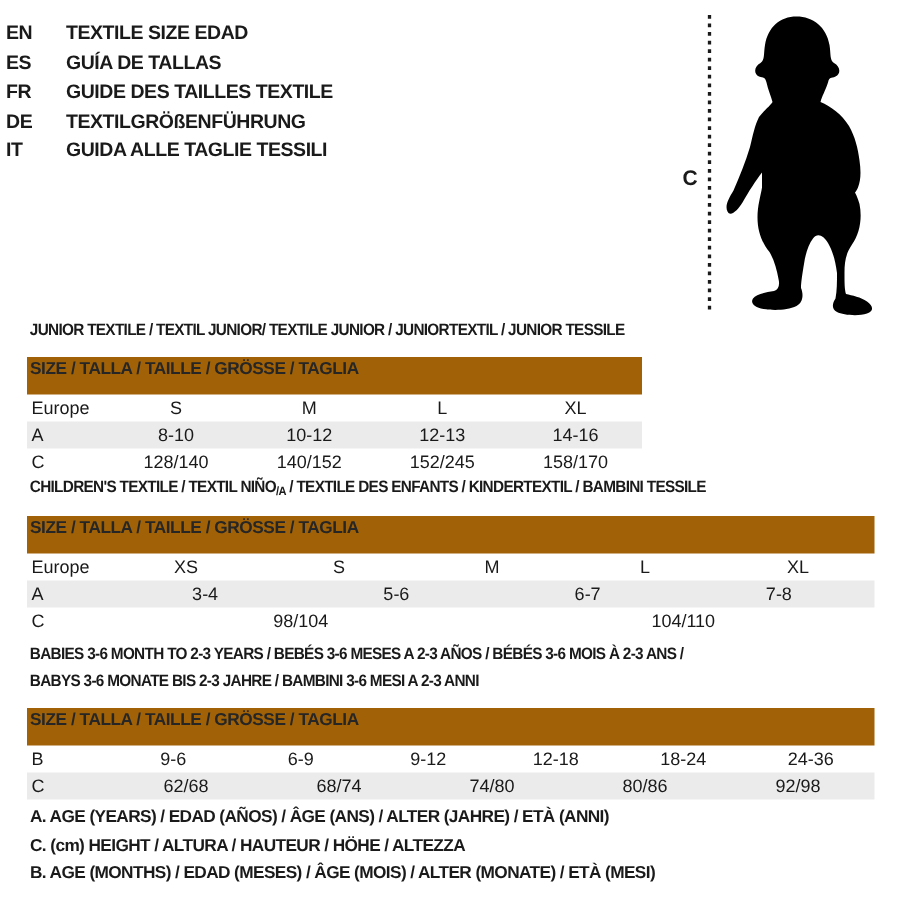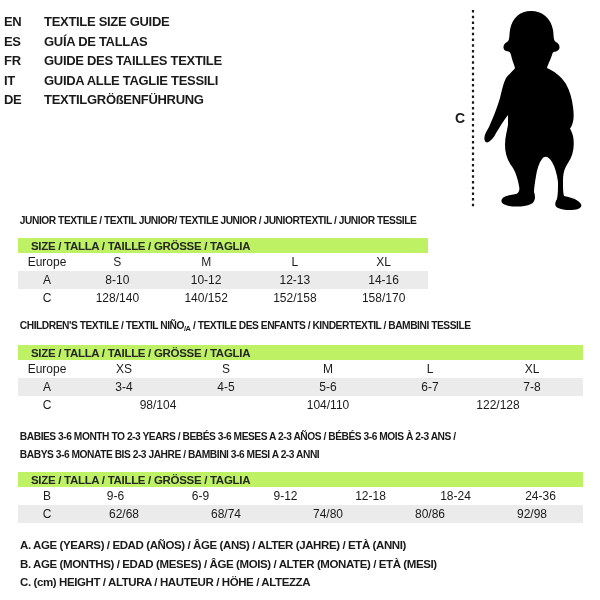--- a/index.html
+++ b/index.html
@@ -18,56 +18,56 @@
 
   
   .figure-wrap { left:446px; top:4px; width:150px; height:210px; }
 
   
   .size-table { left:18px; }
   .tbl-title { font-weight:bold; font-size:11px; letter-spacing:-0.5px;
     padding-left:2px; margin-bottom:12px; white-space:nowrap;
     transform:scaleX(0.93); transform-origin:0 50%; }
   .tbl-title .subsc { font-size:8px; vertical-align:-2px; }
-  .size-bar { height:15px; line-height:17px; background:#bef264;
+  .size-bar { height:25px; line-height:17px; background:#a16207;
     font-weight:bold; font-size:11.5px; letter-spacing:-0.3px;
-    padding-left:13px; color:#262626; }
+    padding-left:2px; color:#262626; }
   .trow { display:flex; height:18px; line-height:18px; font-size:12px; }
   .trow.shaded { background:#ebebeb; }
-  .tlabel { width:52px; padding-left:3px;text-align:center; }
+  .tlabel { width:52px; padding-left:3px; }
   .tcell { flex:1; text-align:center; }
 
   
   .footnotes { left:20px; top:536px; }
   .fn-line { font-weight:bold; font-size:11.5px; letter-spacing:-0.4px;
     line-height:18.5px; white-space:nowrap; }
 </style>
 </head>
 <body>
 
 <div class="abs lang-block">
   <div class="lang-row">
     <span class="lang-code">EN</span>
-    <span>TEXTILE SIZE GUIDE</span>
+    <span>TEXTILE SIZE EDAD</span>
   </div>
   <div class="lang-row">
     <span class="lang-code">ES</span>
     <span>GUÍA DE TALLAS</span>
   </div>
   <div class="lang-row">
     <span class="lang-code">FR</span>
     <span>GUIDE DES TAILLES TEXTILE</span>
   </div>
   <div class="lang-row">
+    <span class="lang-code">DE</span>
+    <span>TEXTILGRÖßENFÜHRUNG</span>
+  </div>
+  <div class="lang-row">
     <span class="lang-code">IT</span>
     <span>GUIDA ALLE TAGLIE TESSILI</span>
-  </div>
-  <div class="lang-row">
-    <span class="lang-code">DE</span>
-    <span>TEXTILGRÖßENFÜHRUNG</span>
   </div>
 </div>
 
 <div class="abs figure-wrap">
   <svg width="150" height="210" viewBox="0 0 150 210" xmlns="http://www.w3.org/2000/svg">
     <line x1="27" y1="6" x2="27" y2="203" stroke="#1a1a1a" stroke-width="2.2" stroke-dasharray="2.5 3.2"></line>
     <text x="9" y="119" font-size="14" font-weight="bold" fill="#1a1a1a" font-family="Liberation Sans, sans-serif">C</text>
     <path fill="#000000" d="
       M85 7
       C96 7 105 14 107 26 C108 32 107 36 110 38 C114 40 115 45 111 47
@@ -108,49 +108,47 @@
     <span class="tlabel">A</span>
     <span class="tcell">8-10</span>
     <span class="tcell">10-12</span>
     <span class="tcell">12-13</span>
     <span class="tcell">14-16</span>
   </div>
   <div class="trow">
     <span class="tlabel">C</span>
     <span class="tcell">128/140</span>
     <span class="tcell">140/152</span>
-    <span class="tcell">152/158</span>
+    <span class="tcell">152/245</span>
     <span class="tcell">158/170</span>
   </div>
 </div>
 
 <div class="abs size-table" style="top:319px; width:565px;">
   <div class="tbl-title"><span>CHILDREN'S TEXTILE / TEXTIL NIÑO</span><span class="subsc">/A</span><span> / TEXTILE DES ENFANTS / KINDERTEXTIL / BAMBINI TESSILE</span></div>
   <div class="size-bar">SIZE / TALLA / TAILLE / GRÖSSE / TAGLIA</div>
   <div class="trow">
     <span class="tlabel">Europe</span>
     <span class="tcell">XS</span>
     <span class="tcell">S</span>
     <span class="tcell">M</span>
     <span class="tcell">L</span>
     <span class="tcell">XL</span>
   </div>
   <div class="trow shaded">
     <span class="tlabel">A</span>
     <span class="tcell">3-4</span>
-    <span class="tcell">4-5</span>
     <span class="tcell">5-6</span>
     <span class="tcell">6-7</span>
     <span class="tcell">7-8</span>
   </div>
   <div class="trow">
     <span class="tlabel">C</span>
     <span class="tcell">98/104</span>
     <span class="tcell">104/110</span>
-    <span class="tcell">122/128</span>
   </div>
 </div>
 
 <div class="abs size-table" style="top:427px; width:565px;">
   <div class="tbl-title" style="margin-bottom:0; line-height:18px;">BABIES 3-6 MONTH TO 2-3 YEARS / BEBÉS 3-6 MESES A 2-3 AÑOS / BÉBÉS 3-6 MOIS À 2-3 ANS /</div>
   <div class="tbl-title" style="margin-bottom:9px; line-height:18px;">BABYS 3-6 MONATE BIS 2-3 JAHRE / BAMBINI 3-6 MESI A 2-3 ANNI</div>
   <div class="size-bar">SIZE / TALLA / TAILLE / GRÖSSE / TAGLIA</div>
   <div class="trow">
     <span class="tlabel">B</span>
     <span class="tcell">9-6</span>
@@ -165,15 +163,15 @@
     <span class="tcell">62/68</span>
     <span class="tcell">68/74</span>
     <span class="tcell">74/80</span>
     <span class="tcell">80/86</span>
     <span class="tcell">92/98</span>
   </div>
 </div>
 
 <div class="abs footnotes">
   <div class="fn-line">A. AGE (YEARS) / EDAD (AÑOS) / ÂGE (ANS) / ALTER (JAHRE) / ETÀ (ANNI)</div>
+  <div class="fn-line">C. (cm) HEIGHT / ALTURA / HAUTEUR / HÖHE / ALTEZZA</div>
   <div class="fn-line">B. AGE (MONTHS) / EDAD (MESES) / ÂGE (MOIS) / ALTER (MONATE) / ETÀ (MESI)</div>
-  <div class="fn-line">C. (cm) HEIGHT / ALTURA / HAUTEUR / HÖHE / ALTEZZA</div>
 </div>
 
 </body></html>

